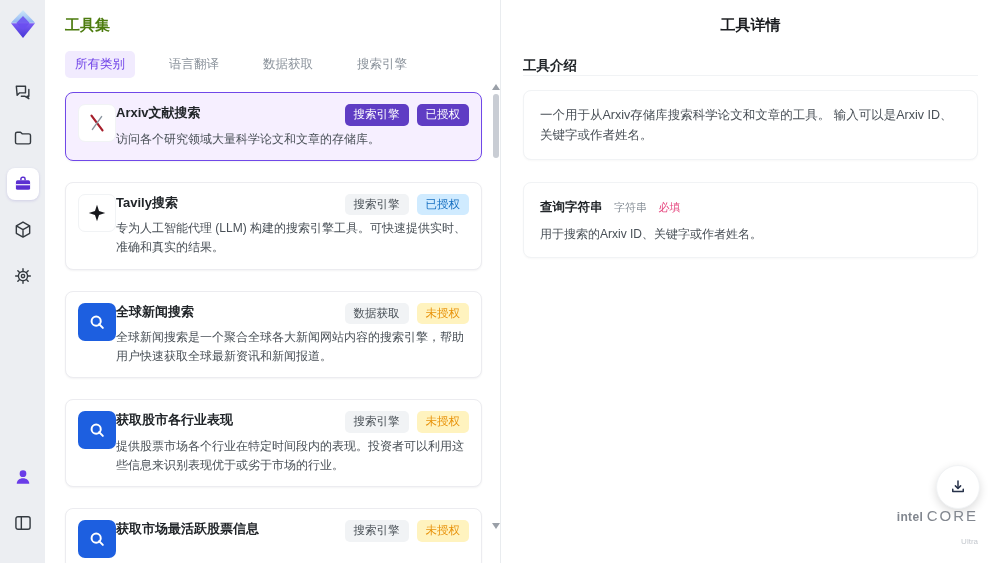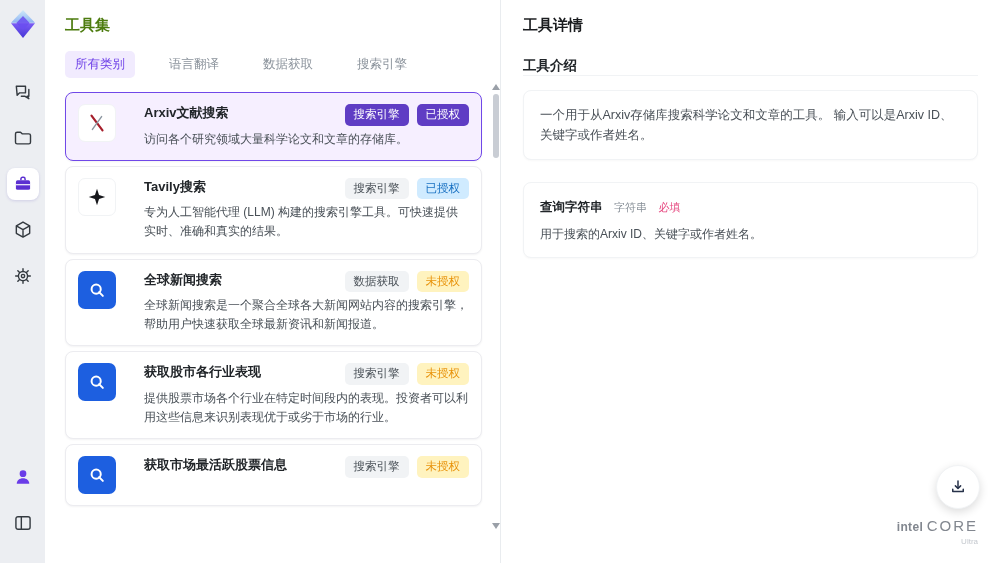--- a/index.html
+++ b/index.html
@@ -18,22 +18,22 @@
 
   
   .main { position:absolute; left:45px; top:0; width:455px; height:100%; background:#fff;
           padding:16px 18px 0 20px; }
   .page-title { font-size:15px; font-weight:bold; color:#4d7c0f; margin-bottom:16px; }
   .tabs { display:flex; align-items:center; gap:24px; margin-bottom:14px; }
   .tab { font-size:12.5px; color:#8a929b; cursor:pointer; padding:5px 10px; border-radius:5px; white-space:nowrap; }
   .tab.active { background:#f1ebfe; color:#6f42e8; }
 
   .list { position:relative; }
-  .card { display:flex; gap:28px; background:#fff; border:1px solid #ececf0; border-radius:8px;
-          padding:11px 12px; margin-bottom:5px; box-shadow:0 1px 2px rgba(16,24,40,.05); cursor:pointer; }
+  .card { display:flex; gap:0; background:#fff; border:1px solid #ececf0; border-radius:8px;
+          padding:11px 12px; margin-bottom:21px; box-shadow:0 1px 2px rgba(16,24,40,.05); cursor:pointer; }
   .card.selected { background:#f6efff; border:1.5px solid #7048e8; }
   .tool-icon { width:38px; height:38px; border-radius:7px; flex-shrink:0; display:grid; place-items:center; background:#fff; }
   .tool-icon.frame { border:1px solid #f1f3f5; }
   .tool-icon.blue { background:#1d5fe0; }
   .card-body { flex:1; min-width:0; }
   .card-head { display:flex; align-items:flex-start; }
   .tool-name { font-size:13px; font-weight:bold; color:#212529; line-height:1.4; }
   .head-spacer { flex:1; }
   .tags { display:flex; gap:8px; margin-left:10px; flex-shrink:0; }
   .pill { font-size:11.5px; line-height:1; padding:5px 9px; border-radius:5px; white-space:nowrap; }
@@ -47,40 +47,40 @@
   .vscroll { position:absolute; right:0; top:88px; bottom:0; width:8px; }
   .vscroll .thumb { position:absolute; top:6px; left:1px; width:6px; height:64px; border-radius:3px; background:#c9cdd4; }
   .vscroll .arrow-down { position:absolute; bottom:34px; left:0; width:0; height:0;
       border-left:4px solid transparent; border-right:4px solid transparent; border-top:6px solid #9aa0a8; }
   .vscroll .arrow-up { position:absolute; top:-4px; left:0; width:0; height:0;
       border-left:4px solid transparent; border-right:4px solid transparent; border-bottom:6px solid #9aa0a8; }
 
   
   .detail { position:absolute; left:500px; top:0; width:500px; height:100%; background:#fff;
             border-left:1px solid #e9ecef; padding:16px 22px; }
-  .detail-title { font-size:15px; font-weight:bold; color:#1a1c1f; margin-bottom:22px; }
+  .detail-title { font-size:15px; font-weight:bold; color:#1a1c1f; margin-bottom:22px;text-align:center; }
   .section-head { font-size:13.5px; font-weight:bold; color:#212529; 
                   border-bottom:1px solid #f1f3f5; margin-bottom:14px; }
   .info-box { border:1px solid #f1f3f5; border-radius:8px; padding:14px 16px; box-shadow:0 1px 2px rgba(16,24,40,.03);
               margin-bottom:22px; background:#fff; }
   .info-text { font-size:12.5px; color:#495057; line-height:1.6; }
   .param-name { font-size:12.5px; font-weight:bold; color:#212529; }
   .param-type { font-size:11px; color:#868e96; margin-left:7px; }
   .param-required { font-size:11px; color:#e64980; margin-left:7px; }
   .param-desc { font-size:12px; color:#495057; margin-top:9px; line-height:1.5; }
 
   
   .fab { position:absolute; right:20px; bottom:54px; width:44px; height:44px; border-radius:50%;
          background:#fff; border:1px solid #f1f3f5; box-shadow:0 3px 10px rgba(0,0,0,.14);
          display:grid; place-items:center; cursor:pointer; }
   .brand { position:absolute; right:22px; bottom:16px; text-align:right; color:#82878f; line-height:1.1; }
   .brand .row1 { font-size:12px; letter-spacing:.3px; }
   .brand .row1 .intel { font-weight:bold; }
   .brand .row1 .core { letter-spacing:2px; font-size:15px; }
-  .brand .row2 { font-size:8px; color:#c4c8ce; margin-top:4px; }
+  .brand .row2 { font-size:8px; color:#c4c8ce; margin-top:14px; }
 </style>
 </head>
 <body>
 
 <div class="app">
 
   <div class="rail">
     <svg class="logo" viewBox="0 0 24 24">
       <defs>
         <linearGradient id="lgTop" x1="0" y1="0" x2="0" y2="1">

